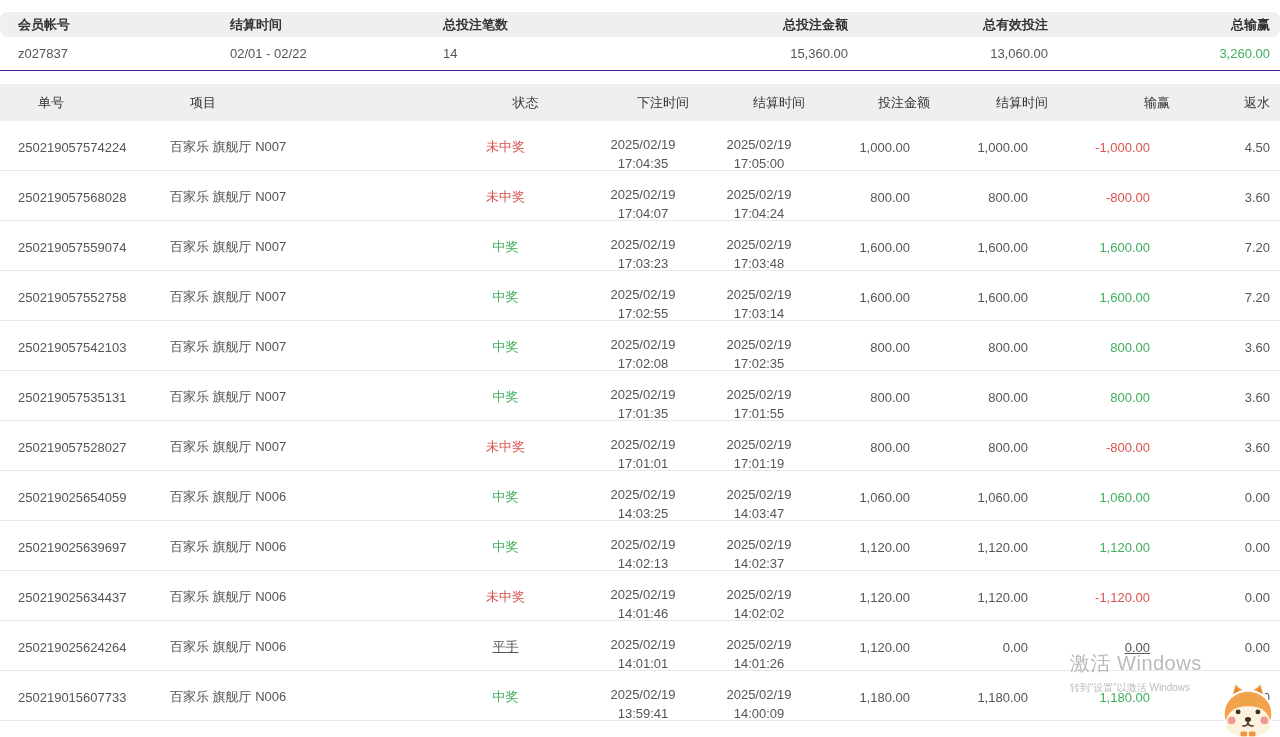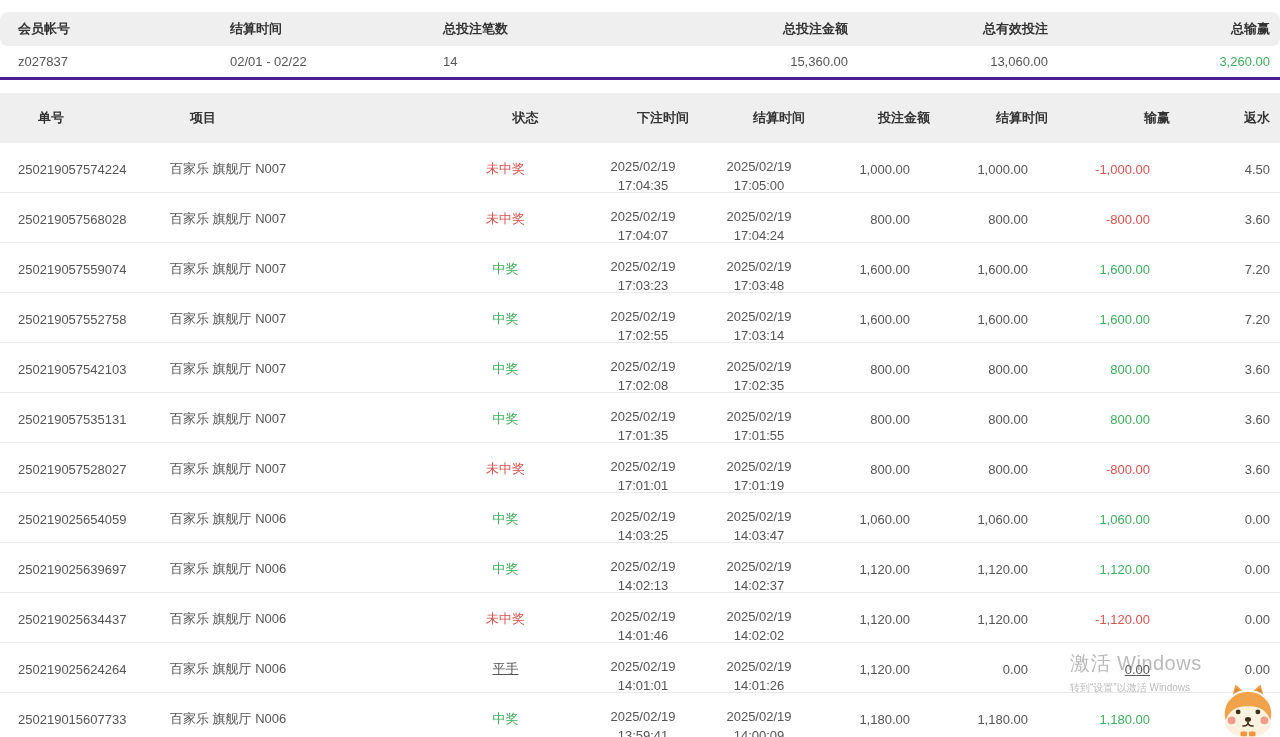--- a/index.html
+++ b/index.html
@@ -12,33 +12,33 @@
     --border:#e9e9e9;
   }
   *{box-sizing:border-box;margin:0;padding:0;}
   html,body{width:1280px;height:737px;overflow:hidden;background:#ffffff;
     font-family:"Liberation Sans","DejaVu Sans",sans-serif;color:var(--text);}
   .page{width:1280px;padding-top:12px;}
 
   
   .s-grid{display:grid;grid-template-columns:212px 213px 213px 192px 200px 1fr;
     width:100%;padding:0 10px 0 18px;align-items:center;}
-  .s-head{background:var(--head-bg);height:34px;font-weight:bold;color:var(--head-text);font-size:13px;border-radius:8px;}
-  .s-row{height:34px;font-size:13px;border-bottom:3px solid #4c1d95;background:#fff;}
+  .s-head{background:var(--head-bg);height:25px;font-weight:bold;color:var(--head-text);font-size:13px;border-radius:8px;}
+  .s-row{height:34px;font-size:13px;border-bottom:1px solid #4c1d95;background:#fff;}
   .cell{display:flex;align-items:center;height:100%;}
   .al{justify-content:flex-start;}
   .ac{justify-content:center;text-align:center;}
   .ar{justify-content:flex-end;text-align:right;}
 
   .gap{height:13px;background:#fff;}
 
   
   .r-grid{display:grid;grid-template-columns:152px 258px 155px 120px 112px 95px 118px 122px 1fr;
     width:100%;padding:0 10px 0 18px;align-items:center;}
-  .r-head{background:var(--head-bg);height:50px;font-weight:bold;color:var(--head-text);font-size:13px;padding-left:38px;}
+  .r-head{background:var(--head-bg);height:37px;font-weight:normal;color:var(--head-text);font-size:13px;padding-left:38px;}
   .trow{height:50px;font-size:13px;border-bottom:1px solid var(--border);background:#fff;}
   .dates{display:flex;flex-direction:column;justify-content:center;align-items:center;
     line-height:19px;height:100%;margin-top:14px;}
   .t-win{color:var(--c-win);}
   .t-lose{color:var(--c-lose);}
   .t-tie,.t-neutral{color:var(--c-neutral);text-decoration:underline;}
 
   
   .watermark{position:fixed;left:1070px;top:650px;z-index:10;pointer-events:none;
     color:rgba(130,130,130,0.55);}

